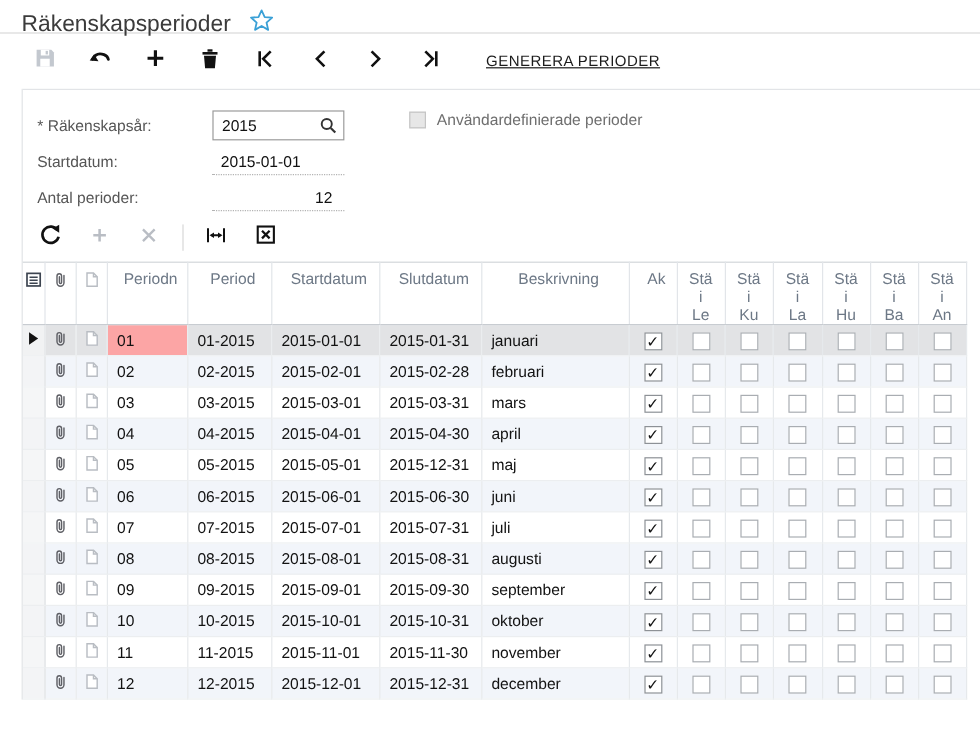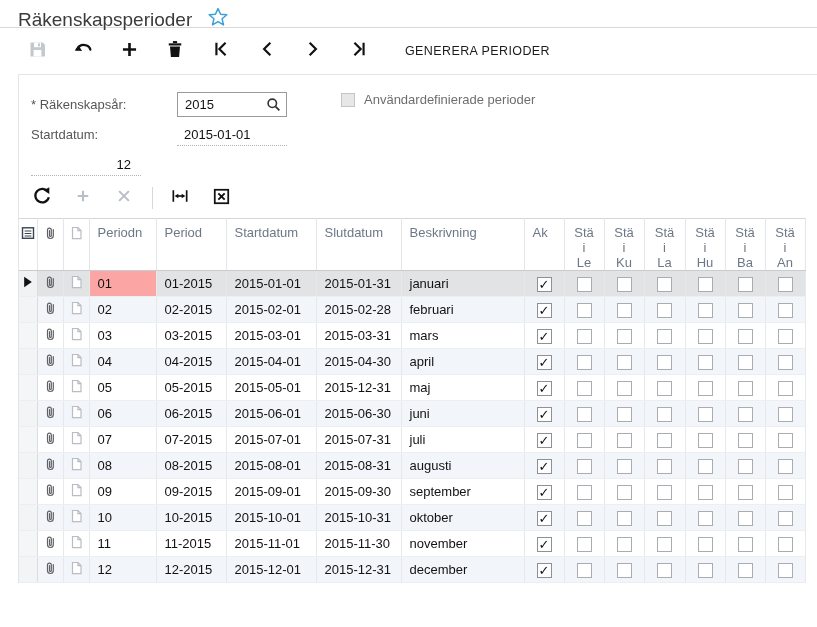--- a/index.html
+++ b/index.html
@@ -11,21 +11,21 @@
 
   
   .titlebar { height:28px; padding:9px 0 0 18px; border-bottom:1px solid #d9d9d9; }
   .titlebar h1 { display:inline-block; margin:0; font-size:19px; font-weight:400; color:#3b3b3b; vertical-align:middle; }
   .fav-star { display:inline-block; margin-left:11px; vertical-align:middle; cursor:pointer; margin-top:-2px; }
 
   
   .main-toolbar { height:46px; display:flex; align-items:center; padding-left:25px; }
   .tb-btn { width:24px; height:24px; display:flex; align-items:center; justify-content:center; margin-right:22px; cursor:pointer; }
   .tb-btn.disabled { cursor:default; }
-  .generate-btn { margin-left:12px; font-size:12.5px; letter-spacing:.4px; color:#1c1c1c; cursor:pointer; white-space:nowrap; }
+  .generate-btn { margin-left:12px; font-size:12.5px; letter-spacing:.4px; color:#1c1c1c; cursor:pointer; white-space:nowrap;text-decoration:underline; }
 
   
   .content { margin-left:18px; border-left:1px solid #e2e4e7; }
 
   
   .form-panel { border-top:1px solid #e2e4e7; position:relative; padding:14px 0 12px 12px; height:104px; }
   .form-row { display:flex; align-items:center; height:30px; }
   .form-label { width:146px; font-size:13px; color:#565656; white-space:nowrap; }
   .lookup { width:110px; height:25px; border:1px solid #9b9b9b; display:flex; align-items:center; background:#fff; }
   .lookup input { border:none; outline:none; min-width:0; flex:1; font-size:13px; padding:0 0 0 7px; font-family:inherit; color:#111; background:transparent; }
@@ -38,21 +38,21 @@
 
   
   .grid-toolbar { height:40px; display:flex; align-items:center; padding-left:10px; }
   .gt-btn { width:26px; height:26px; display:flex; align-items:center; justify-content:center; margin-right:15px; cursor:pointer; }
   .gt-btn.disabled { cursor:default; }
   .gt-sep { width:1px; height:22px; background:#d7d7d7; margin-right:14px; }
 
   
   table { border-collapse:collapse; table-layout:fixed; width:799px; font-size:13px; }
   thead th {
-    height:51px; vertical-align:top; text-align:left; font-weight:400;
+    height:51px; vertical-align:top; text-align:center; font-weight:400;
     color:#6d7886; padding:6px 2px 0 8px; background:#fff;
     border-top:1px solid #d3d6da; border-bottom:1px solid #c8ccd1; border-right:1px solid #e2e5e9;
     overflow:hidden; white-space:nowrap; cursor:pointer;
   }
   thead th.center { text-align:center; padding-left:2px; line-height:15px; }
   thead th.icon-head { padding:0; text-align:center; vertical-align:top; }
   thead th.icon-head .ic { margin-top:7px; display:inline-block; }
   thead th.spacer, tbody td.spacer { border:none; background:#fff !important; cursor:default; }
   thead th.spacer { border-bottom:none; border-top:none; }
 
@@ -166,20 +166,21 @@
               <path d="M9.6 9.6 L13.4 13.4" stroke="#333" stroke-width="1.8"></path>
             </svg>
         </span>
       </span>
     </div>
     <div class="form-row">
       <span class="form-label">Startdatum:</span>
       <span class="ro-field">2015-01-01</span>
     </div>
     <div class="form-row">
+      <span class="form-label">Antal perioder:</span>
       <span class="ro-field num">12</span>
     </div>
     <span class="form-check">
       <span class="box"></span>
       <span class="lbl">Användardefinierade perioder</span>
     </span>
   </section>
 
   <div class="grid-toolbar">
     <span class="gt-btn">

